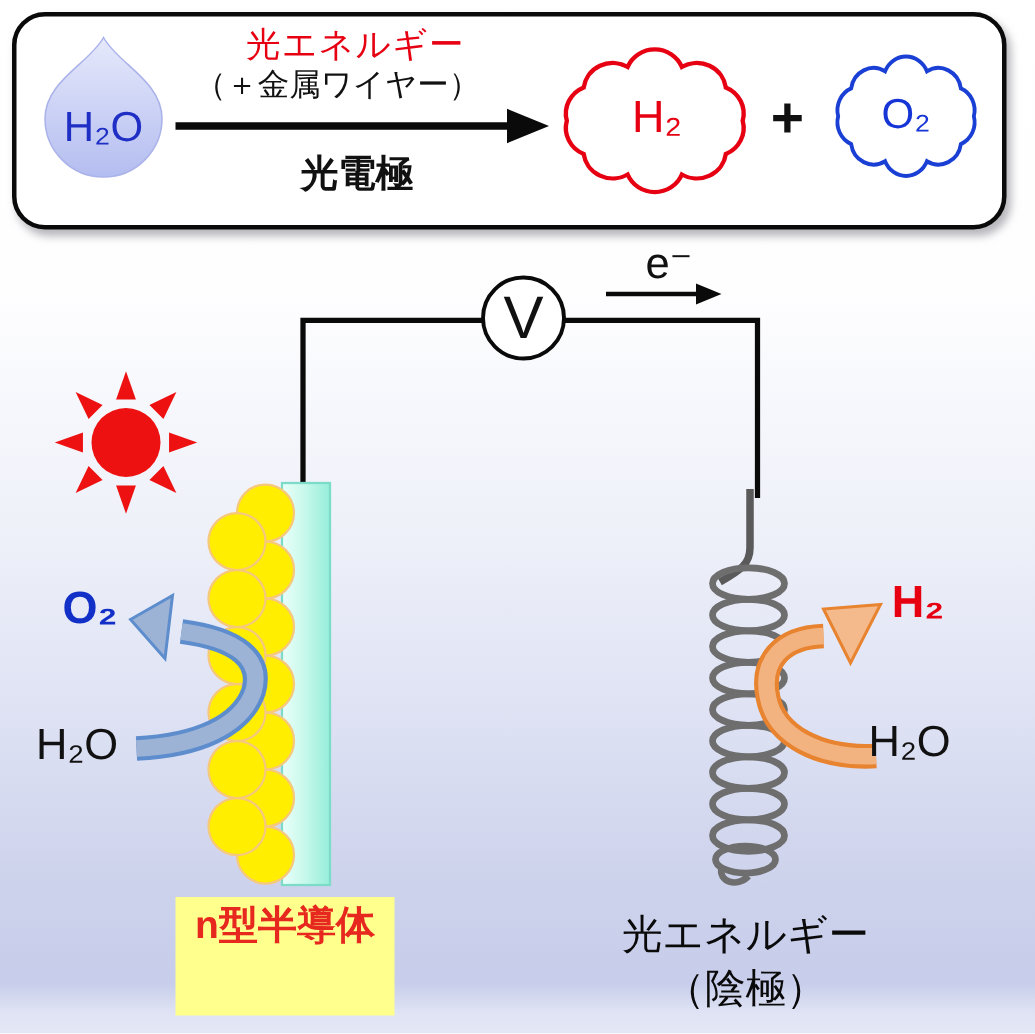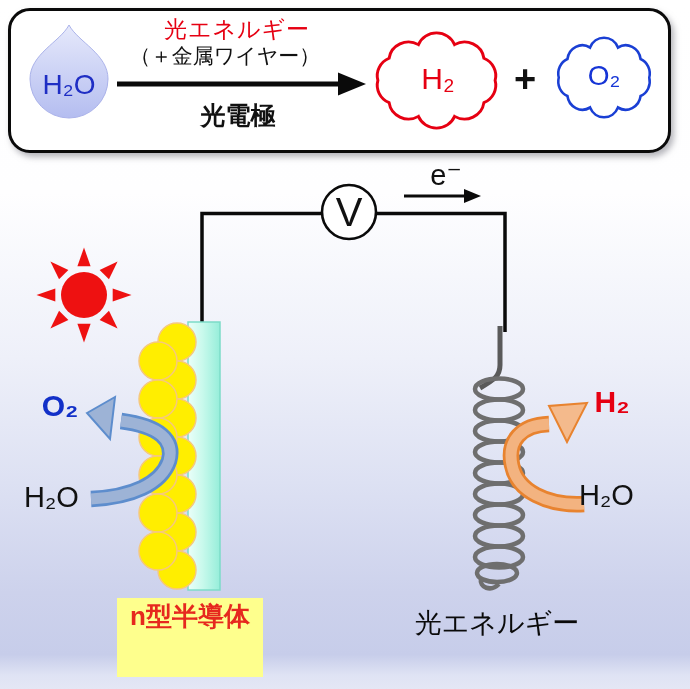--- a/index.html
+++ b/index.html
@@ -180,15 +180,16 @@
 
   <div class="t ctr t-h2right">H₂</div>
   <div class="t t-h2oright">H₂O</div>
 
   <div class="anode-label">
     <div>n型半導体</div>
   </div>
 
   <div class="cathode-label">
     <div>光エネルギー</div>
+    <div>（陰極）</div>
   </div>
 
 </div>
 
 </body></html>

